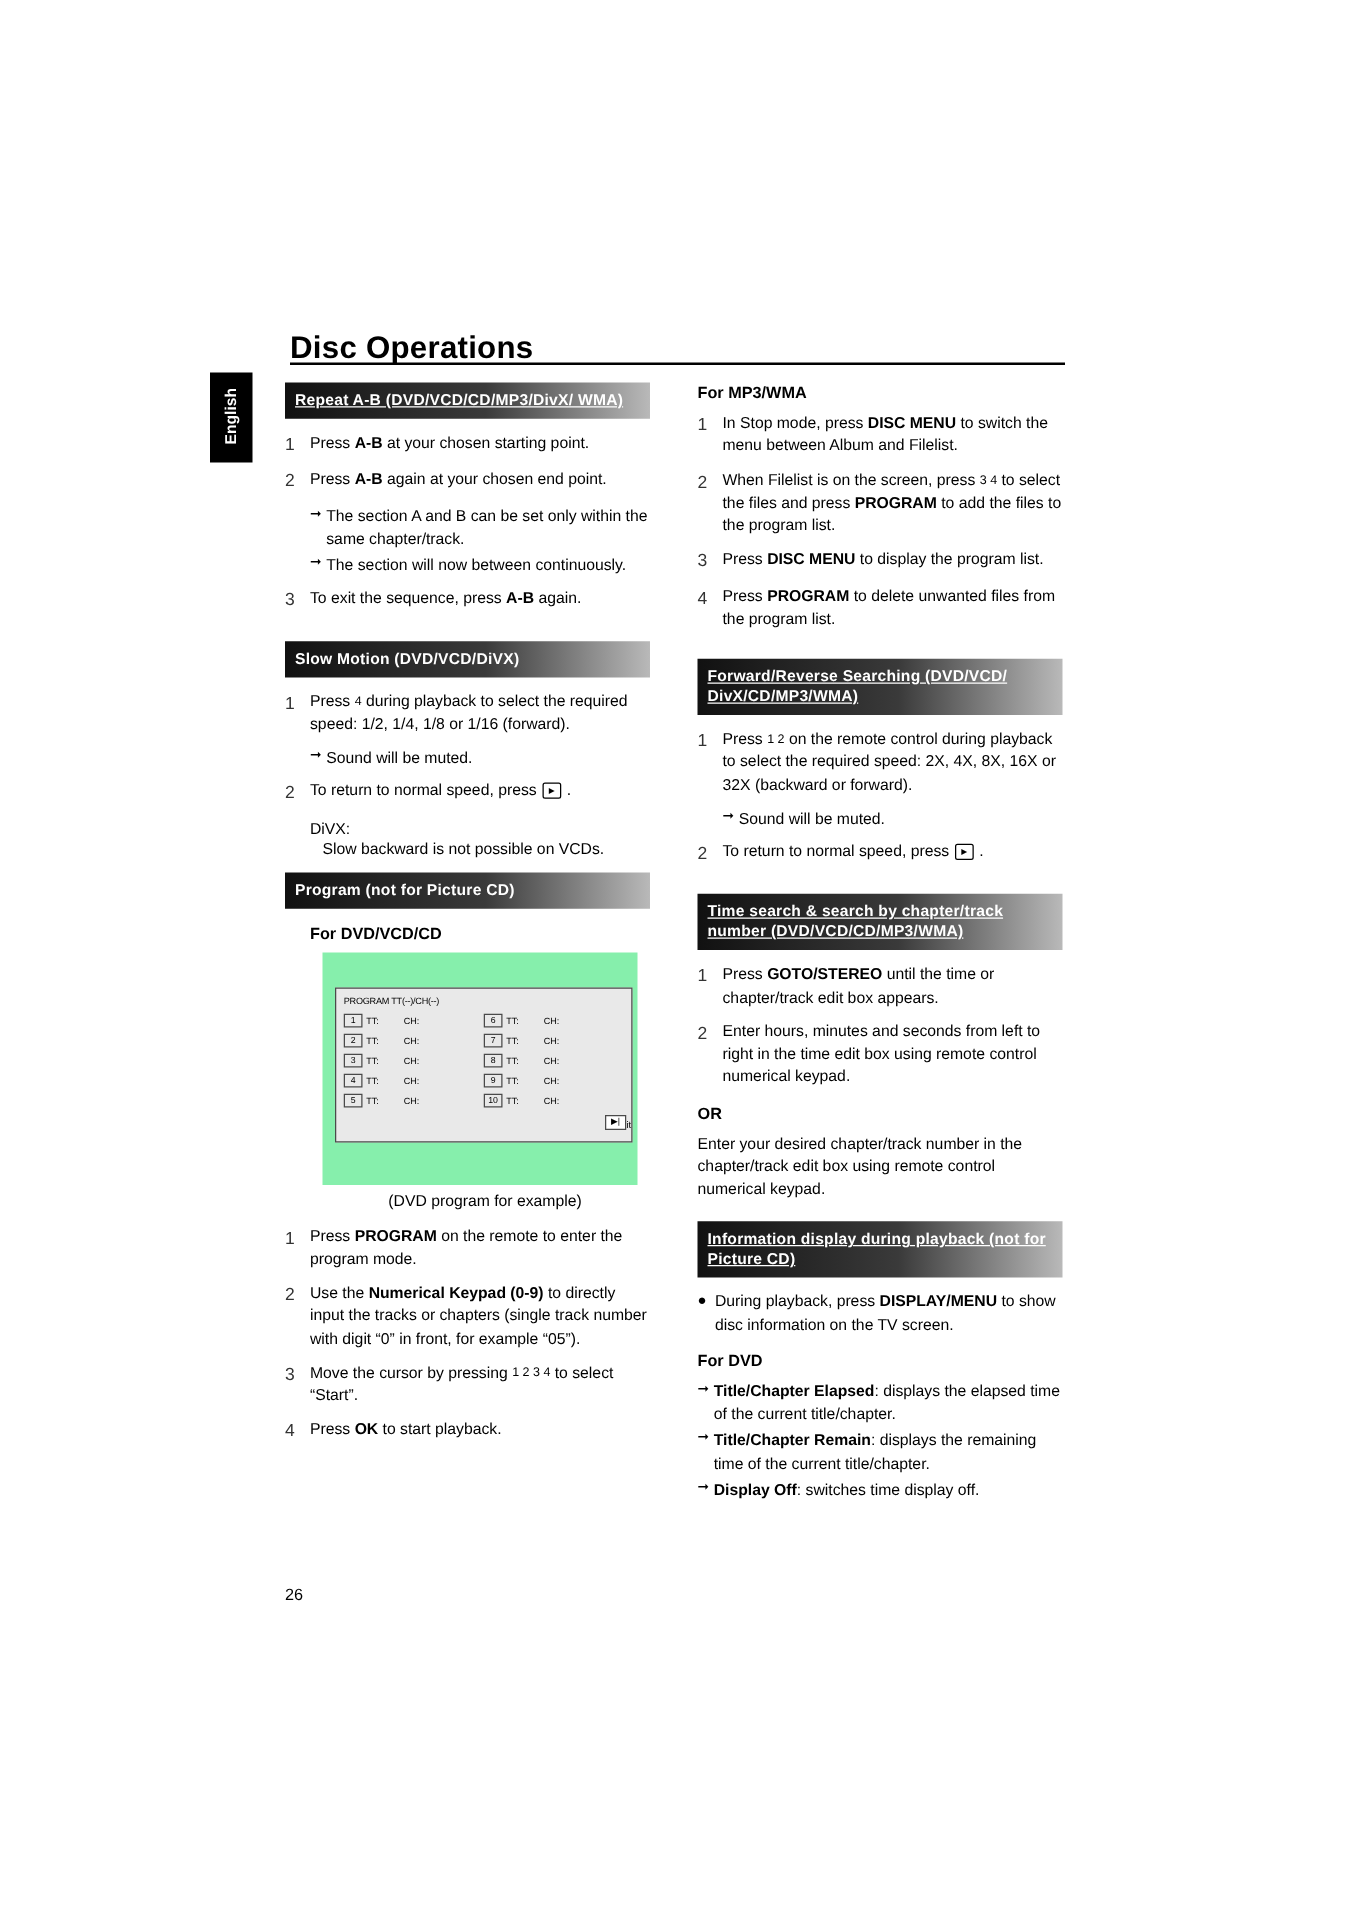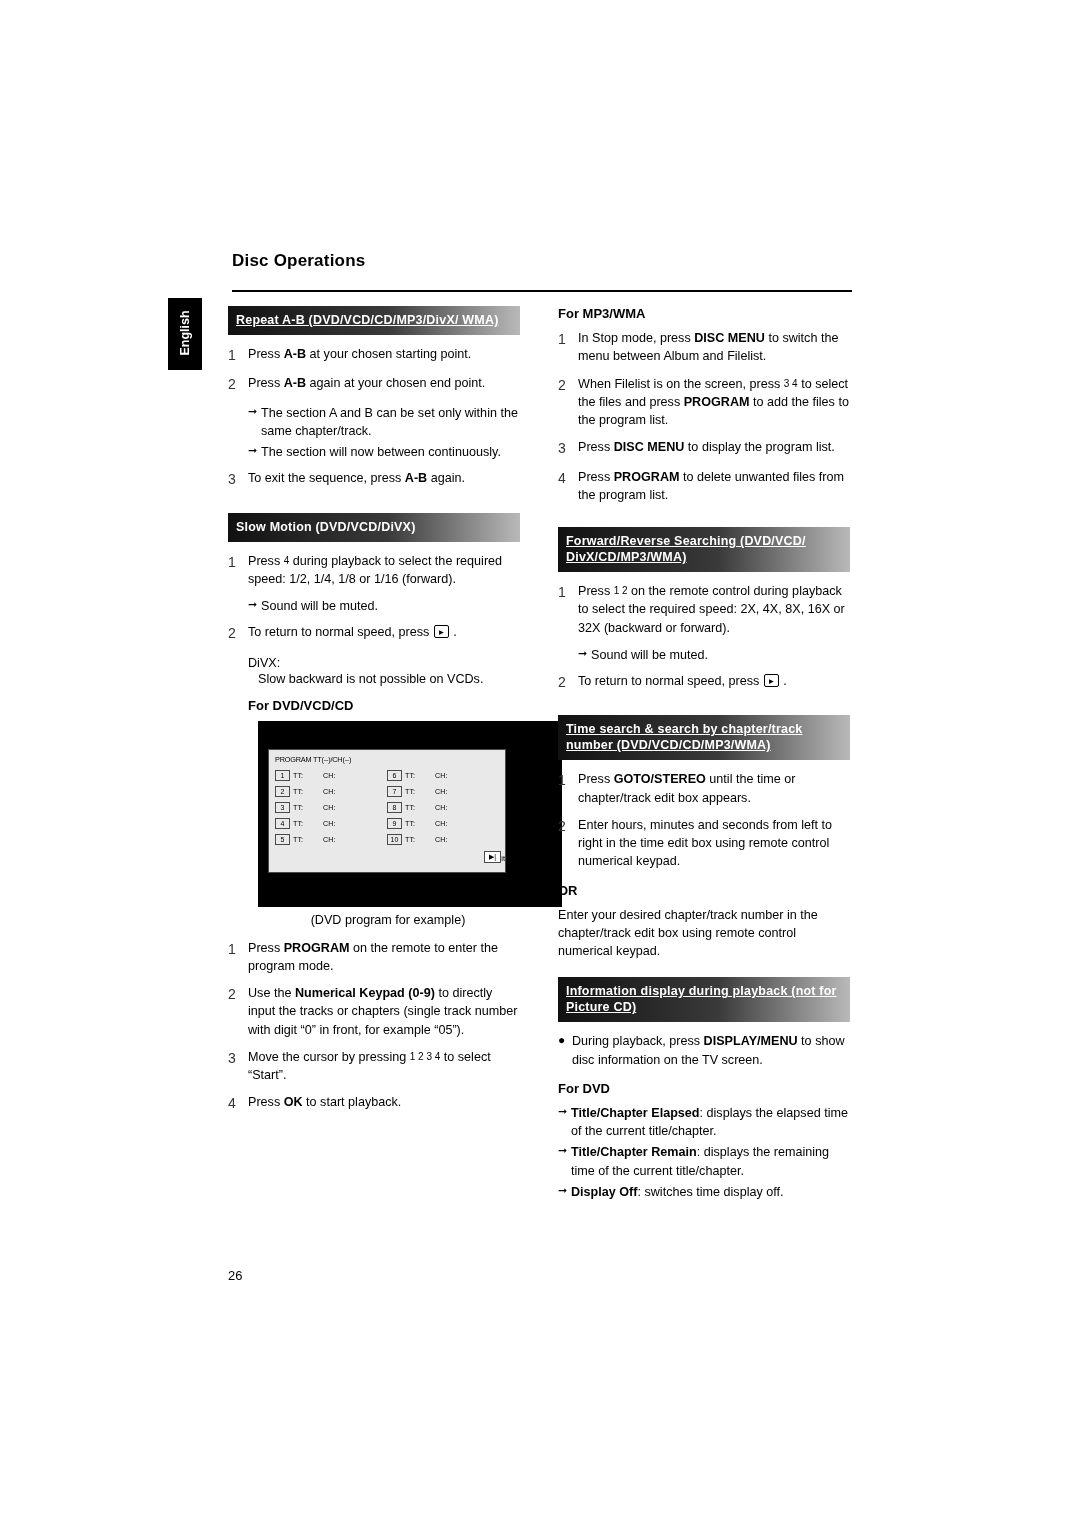--- a/index.html
+++ b/index.html
@@ -18,22 +18,22 @@
   .page {
     position: absolute;
     left: 0; top: 0;
     width: 1080px;
     height: 1528px;
   }
   
   .page-title {
     position: absolute;
     left: 232px;
-    top: 251px;
-    font-size: 17px;
+    top: 264px;
+    font-size: 25px;
     font-weight: bold;
     letter-spacing: 0.2px;
     text-align: right;
   }
   .title-rule {
     position: absolute;
     left: 232px;
     top: 290px;
     width: 620px;
     height: 2px;
@@ -127,22 +127,22 @@
   .note-label {
     font-size: 12.6px;
     margin: 12px 0 2px 20px;
   }
   .note-text {
     font-size: 12.6px;
     margin: 0 0 12px 30px;
   }
   
   .illus {
-    background: #000000;
-    width: 304px;
+    background: #86efac;
+    width: 252px;
     height: 186px;
     margin: 8px 0 6px 30px;
     position: relative;
     text-decoration: underline;
   }
   .illus-inner {
     position: absolute;
     left: 10px;
     top: 28px;
     width: 236px;
@@ -287,20 +287,21 @@
       <div>Sound will be muted.</div>
     </div>
     <div class="step" style="margin-top:8px">
       <div class="num">2</div>
       <div class="txt">To return to normal speed, press <span class="keycap wide">▸</span> .</div>
     </div>
 
     <div class="note-label">DiVX:</div>
     <div class="note-text">Slow backward is not possible on VCDs.</div>
 
+    <div class="bar">Program (not for Picture CD)</div>
 
     <div class="subhead" style="margin-left:20px">For DVD/VCD/CD</div>
 
     <div class="illus">
       <div class="illus-inner">
         <div class="illus-title">PROGRAM TT(--)/CH(--)</div>
         <div class="prog-grid">
           <div class="prog-row">
             <div class="prog-cell">
               <span class="prog-idx">1</span>

